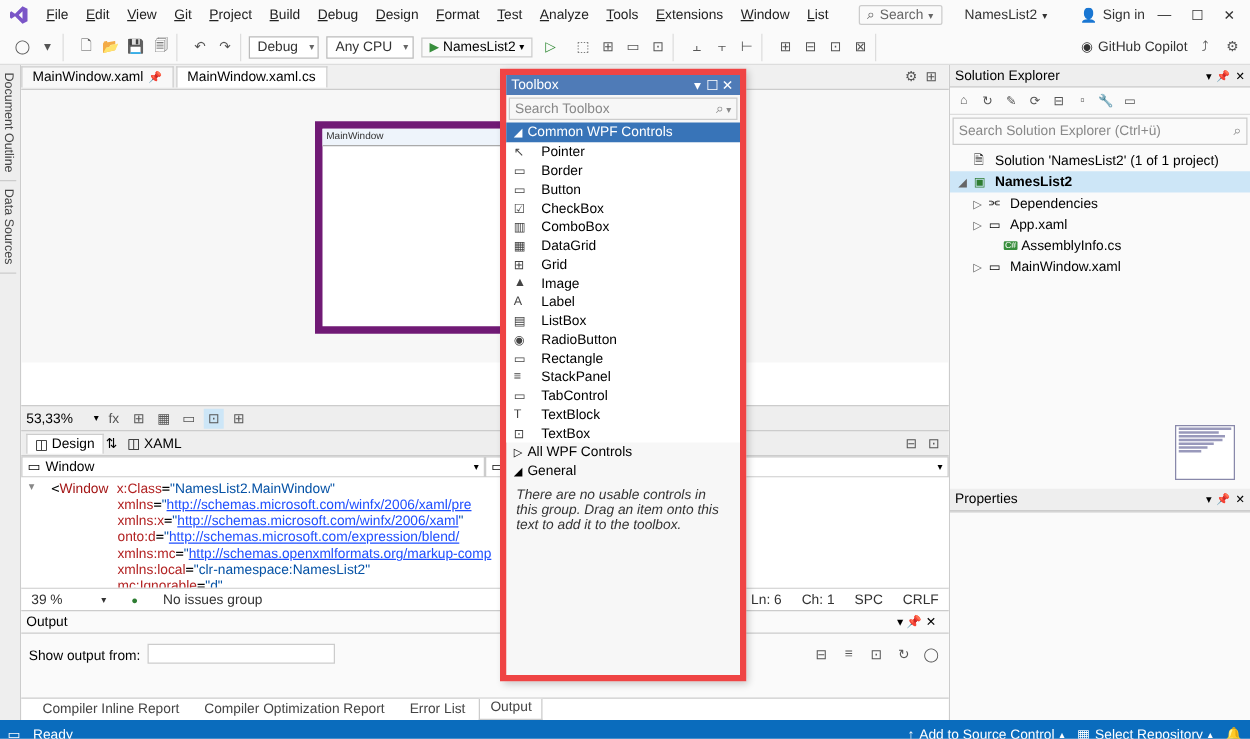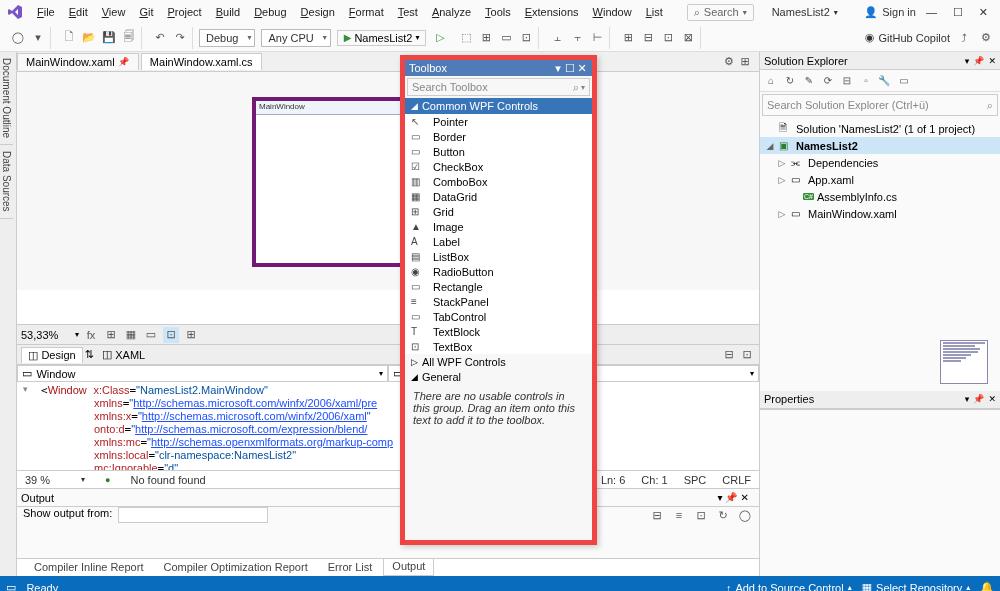--- a/index.html
+++ b/index.html
@@ -24,21 +24,21 @@
 .copilot { display: flex; align-items: center; gap: 4px; color: #333; }
 .main-area { display: flex; height: 524px; }
 .left-strip { width: 17px; background: #eee; border-right: 1px solid #ccc; }
 .left-strip .vert-tab { writing-mode: vertical-lr; padding: 6px 1px; font-size: 10px; color: #444; border-bottom: 1px solid #ccc; cursor: pointer; }
 .editor-col { flex: 1; display: flex; flex-direction: column; background: #fff; position: relative; }
 .doc-tabs { height: 20px; background: #f0f0f0; display: flex; align-items: center; border-bottom: 1px solid #ccc; padding-right: 6px; }
 .doc-tab { padding: 2px 8px; background: #f8f8f8; border: 1px solid #ccc; border-bottom: none; margin-right: 2px; display: flex; align-items: center; gap: 4px; font-size: 11px; }
 .doc-tab.active { background: #fff; }
 .pin { font-size: 9px; color: #888; }
 .designer-panel { flex: 1; background: #f7f7f7; position: relative; overflow: hidden; }
-.design-canvas { position: absolute; left: 235px; top: 25px; width: 180px; height: 170px; border: 4px solid #701a75; background: #fff; }
+.design-canvas { position: absolute; left: 235px; top: 25px; width: 180px; height: 170px; border: 6px solid #701a75; background: #fff; }
 .design-canvas .titlebar { height: 14px; background: #eef4fb; border-bottom: 1px solid #aaa; font-size: 8px; padding: 1px 3px; color: #333; }
 .designer-bottom-bar { height: 20px; background: #eee; border-top: 1px solid #ccc; display: flex; align-items: center; padding: 0 4px; gap: 4px; font-size: 10px; margin-top: 34px; }
 .zoom-pct { width: 50px; }
 .dbb-sp { flex: 1 0 40px; }
 .design-xaml-tabs { height: 20px; background: #eee; display: flex; align-items: center; border-top: 1px solid #ccc; padding: 0 4px; gap: 2px; font-size: 11px; }
 .dxtab { padding: 1px 6px; display: flex; align-items: center; gap: 3px; }
 .dxtab.active { background: #fff; border: 1px solid #ccc; border-bottom: none; }
 .xaml-bar { height: 18px; display: flex; border-top: 1px solid #ccc; }
 .xaml-bar .xb { flex: 1; border: 1px solid #ccc; padding: 1px 4px; font-size: 10px; display: flex; align-items: center; gap: 4px; }
 .code-view { height: 88px; overflow: hidden; background: #fff; font-family: Consolas, monospace; font-size: 11px; padding: 2px 4px 2px 24px; white-space: pre; position: relative; }
@@ -47,21 +47,21 @@
 .attr-n { color: #b22222; }
 .attr-v { color: #1e4eff; text-decoration: underline; }
 .str { color: #0451a5; }
 .status-code { height: 18px; border-top: 1px solid #ccc; display: flex; align-items: center; padding: 0 8px; gap: 20px; font-size: 10px; color: #333; }
 .status-code .pct { width: 36px; }
 .status-code .chk { color: #2e7d32; font-size: 9px; }
 .status-code .right { margin-left: auto; display: flex; gap: 16px; }
 .output-strip { height: 70px; border-top: 1px solid #ccc; background: #fafafa; }
 .output-header { height: 18px; border-bottom: 1px solid #ccc; display: flex; align-items: center; padding: 0 4px; font-size: 11px; }
 .output-header .sp { flex: 1; }
-.output-controls { height: 24px; display: flex; align-items: flex-start; padding: 0 6px; gap: 6px; }
+.output-controls { height: 24px; display: flex; align-items: flex-end; padding: 0 6px; gap: 6px; }
 .out-dd { width: 150px; border: 1px solid #ccc; background: #fff; height: 16px; }
 .bottom-tabs { height: 18px; display: flex; padding: 0 8px; gap: 2px; font-size: 11px; border-top: 1px solid #ccc; }
 .btab { padding: 1px 8px; border: 1px solid transparent; color: #444; }
 .btab.active { background: #fff; border-color: #ccc; border-top: none; }
 .right-col { width: 241px; display: flex; flex-direction: column; border-left: 1px solid #ccc; background: #fafafa; }
 .toolwin-header { height: 18px; background: #eee; border-bottom: 1px solid #ccc; display: flex; align-items: center; padding: 0 4px; font-size: 11px; }
 .toolwin-header .sp { flex: 1; }
 .sol-tb { height: 22px; display: flex; align-items: center; padding: 0 4px; gap: 5px; border-bottom: 1px solid #ddd; }
 .sol-tb .ico { width: 14px; height: 14px; color: #555; display:flex; align-items:center; justify-content:center; font-size:10px; }
 .sol-search { height: 22px; border: 1px solid #ccc; margin: 2px; display: flex; align-items: center; padding: 0 4px; color: #888; }
@@ -260,21 +260,21 @@
         <span class="attr-n">xmlns:x</span>=<span class="str">"<span class="attr-v">http://schemas.microsoft.com/winfx/2006/xaml</span>"</span>
         <span class="attr-n">onto:d</span>=<span class="str">"<span class="attr-v">http://schemas.microsoft.com/expression/blend/</span></span>
         <span class="attr-n">xmlns:mc</span>=<span class="str">"<span class="attr-v">http://schemas.openxmlformats.org/markup-comp</span></span>
         <span class="attr-n">xmlns:local</span>=<span class="str">"<span>clr-namespace:NamesList2</span>"</span>
         <span class="attr-n">mc:Ignorable</span>=<span class="str">"<span>d</span>"</span></div>
 
     <div class="status-code">
       <span class="pct">39 %</span>
       <span style="font-size:8px">▾</span>
       <span class="chk">●</span>
-      <span>No found found</span>
+      <span>No issues group</span>
       <span class="right">
         <span>Ln: 6</span>
         <span>Ch: 1</span>
         <span>SPC</span>
         <span>CRLF</span>
       </span>
     </div>
 
     <div class="output-strip">
       <div class="output-header">

